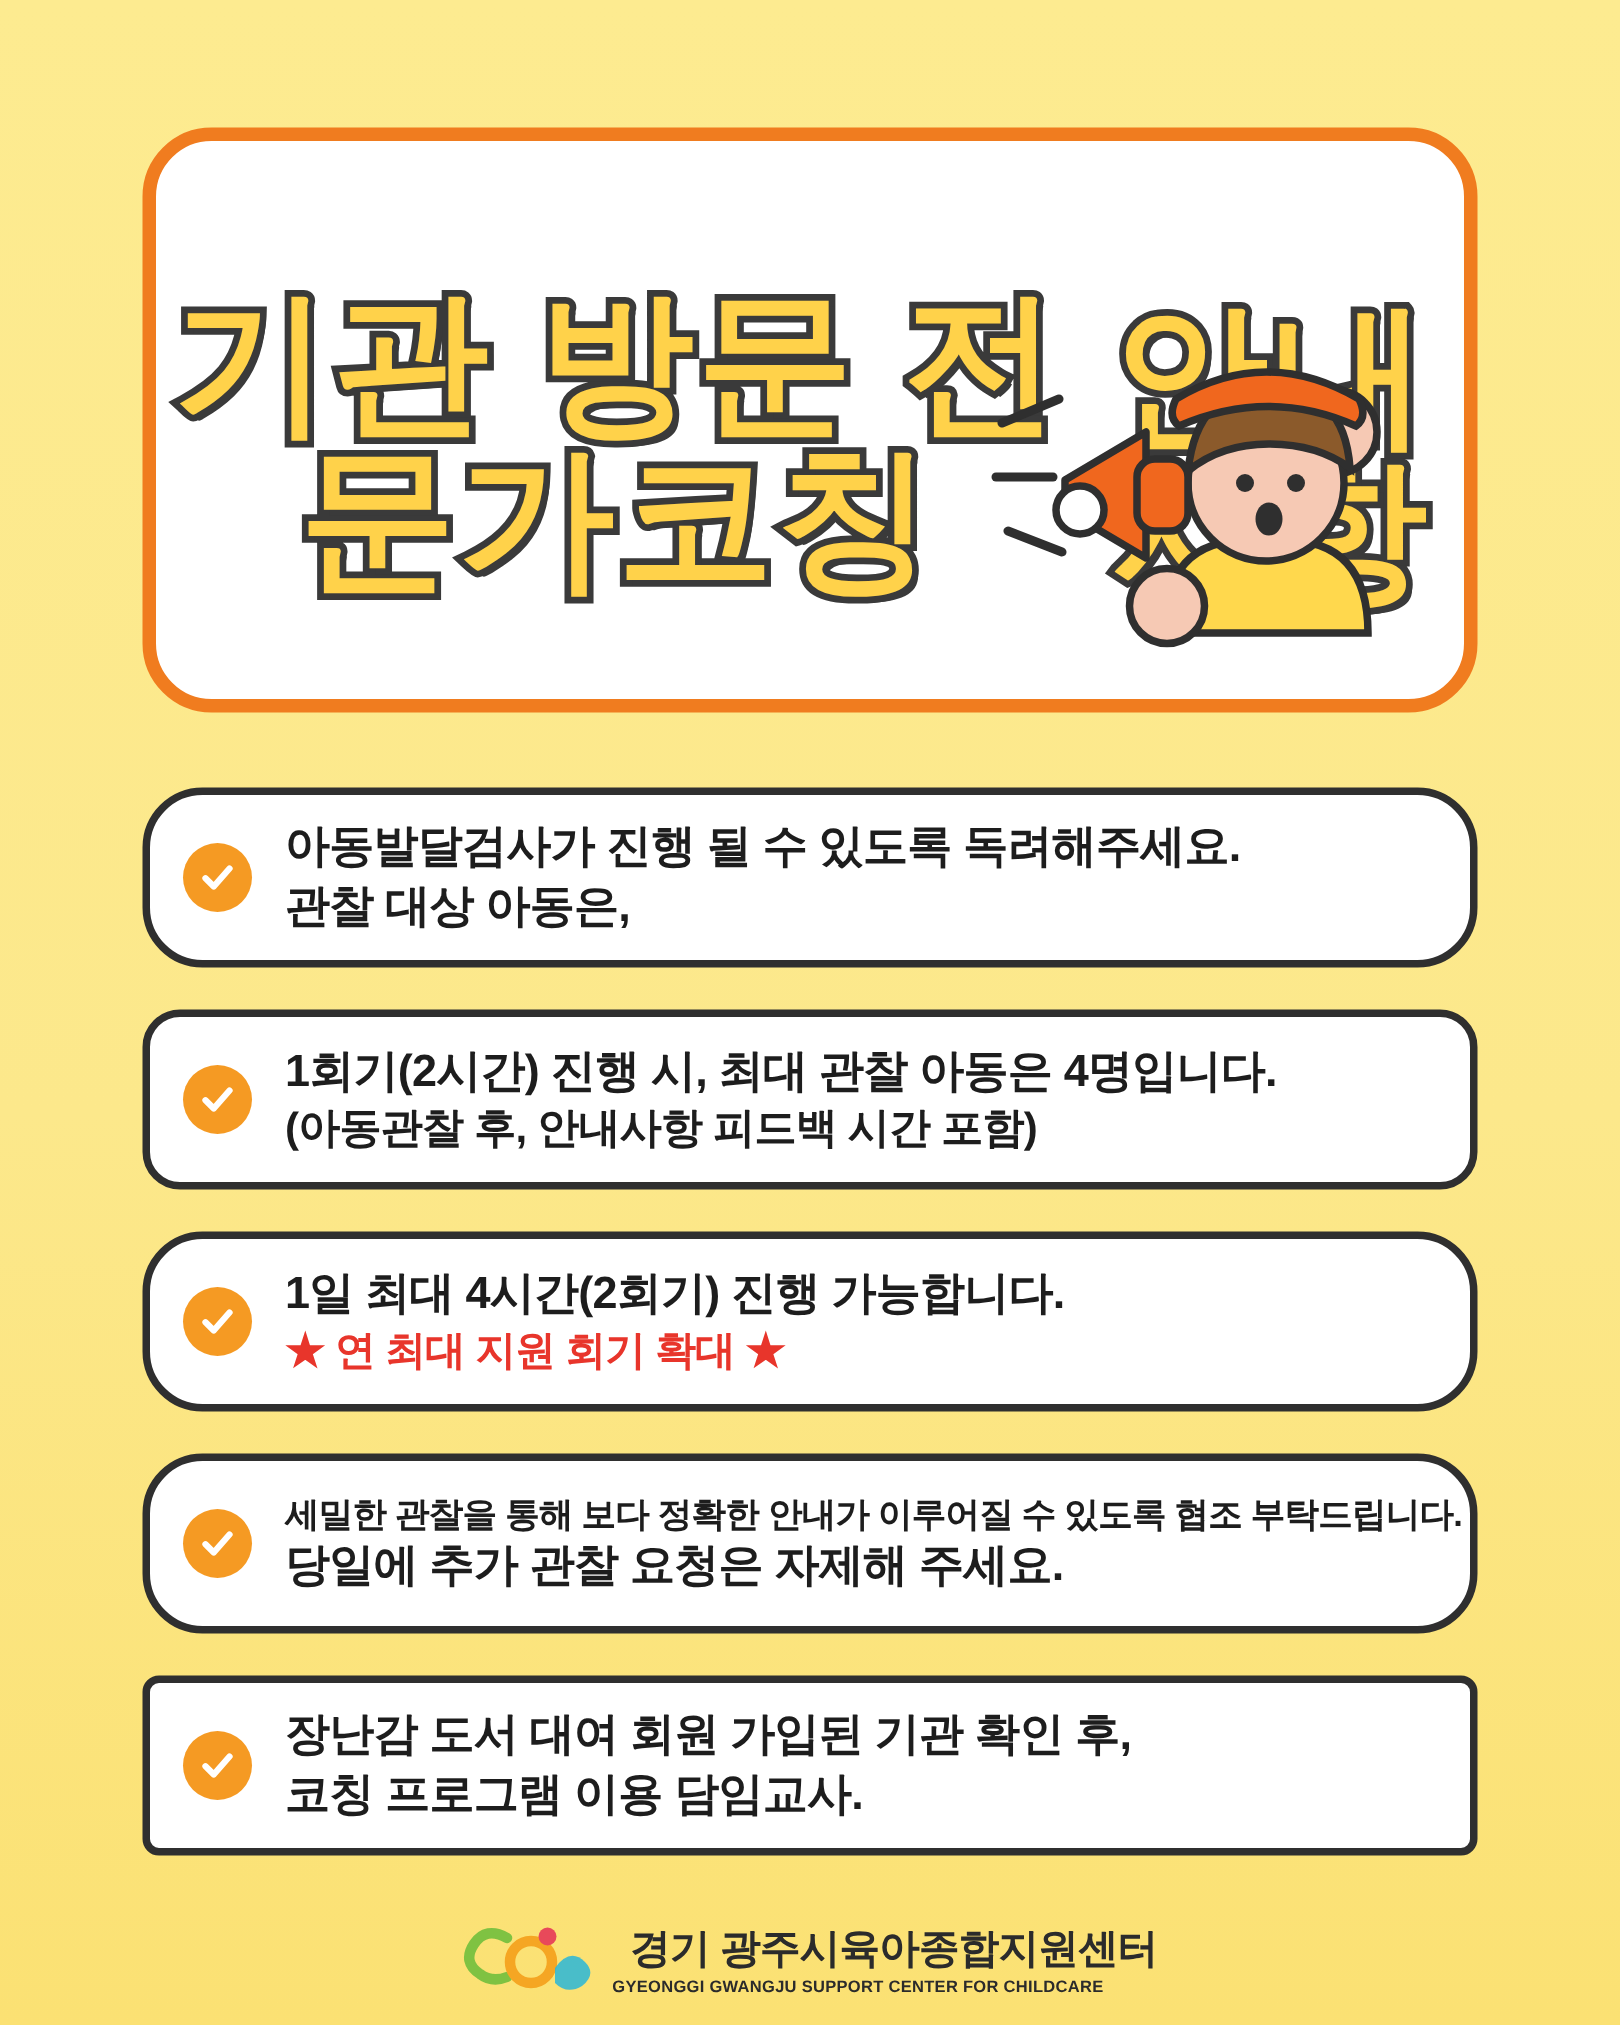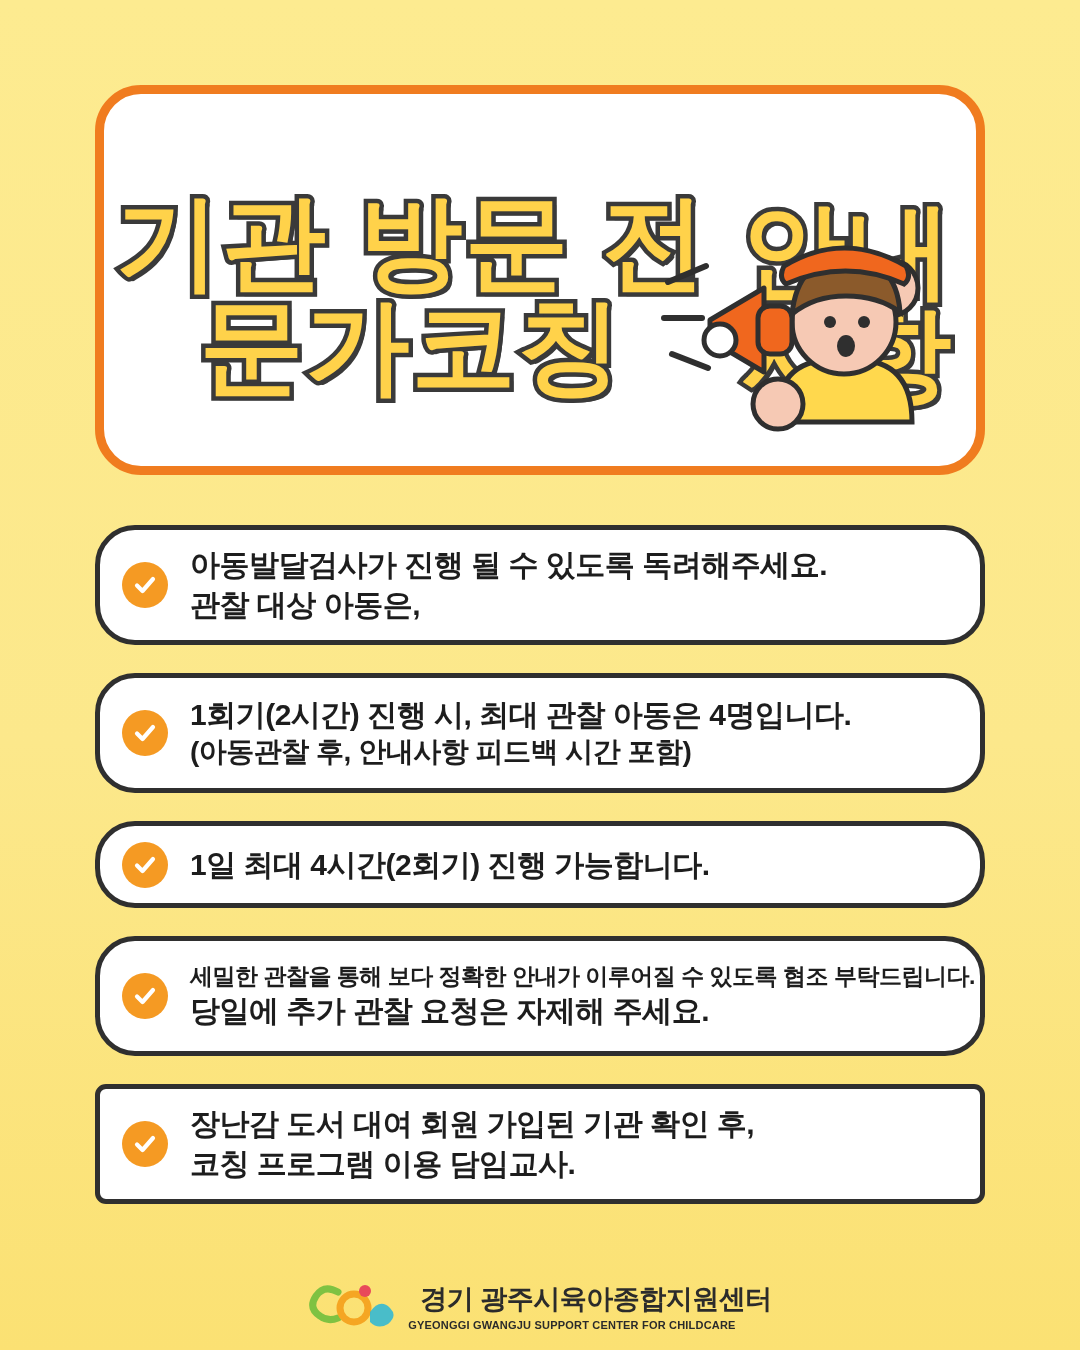--- a/index.html
+++ b/index.html
@@ -93,22 +93,22 @@
     line-height: 1.32;
     letter-spacing: -0.5px;
     white-space: nowrap;
   }
   .l-big { font-size: 30px; }
   .l-mid { font-size: 28px; }
   .l-small { font-size: 23px; font-weight: 700; }
   .l-red { color: #E8352B; font-size: 27px; font-weight: 700; }
 
   .item-1 { height: 120px; }
-  .item-2 { height: 120px; }
-  .item-3 { height: 87px; }
+  .item-2 { height: 120px; border-radius: 25px; }
+  .item-3 { height: 120px; }
   .item-4 { height: 120px; }
   .item-5 { height: 120px; border-radius: 11px; }
 
   
   .footer {
     position: absolute;
     left: 0; right: 0;
     bottom: 16px;
     display: flex;
     align-items: center;
@@ -195,20 +195,21 @@
     </div>
 
     <div class="item item-3">
       <div class="check">
         <svg width="26" height="26" viewBox="0 0 26 26">
             <path d="M5 13.5 L10.5 19 L21 7" fill="none" stroke="#FFFFFF" stroke-width="4.2" stroke-linecap="round" stroke-linejoin="round"></path>
           </svg>
       </div>
       <div class="item-text">
         <div class="line l-big">1일 최대 4시간(2회기) 진행 가능합니다.</div>
+        <div class="line l-red">★ 연 최대 지원 회기 확대 ★</div>
       </div>
     </div>
 
     <div class="item item-4">
       <div class="check">
         <svg width="26" height="26" viewBox="0 0 26 26">
             <path d="M5 13.5 L10.5 19 L21 7" fill="none" stroke="#FFFFFF" stroke-width="4.2" stroke-linecap="round" stroke-linejoin="round"></path>
           </svg>
       </div>
       <div class="item-text">

